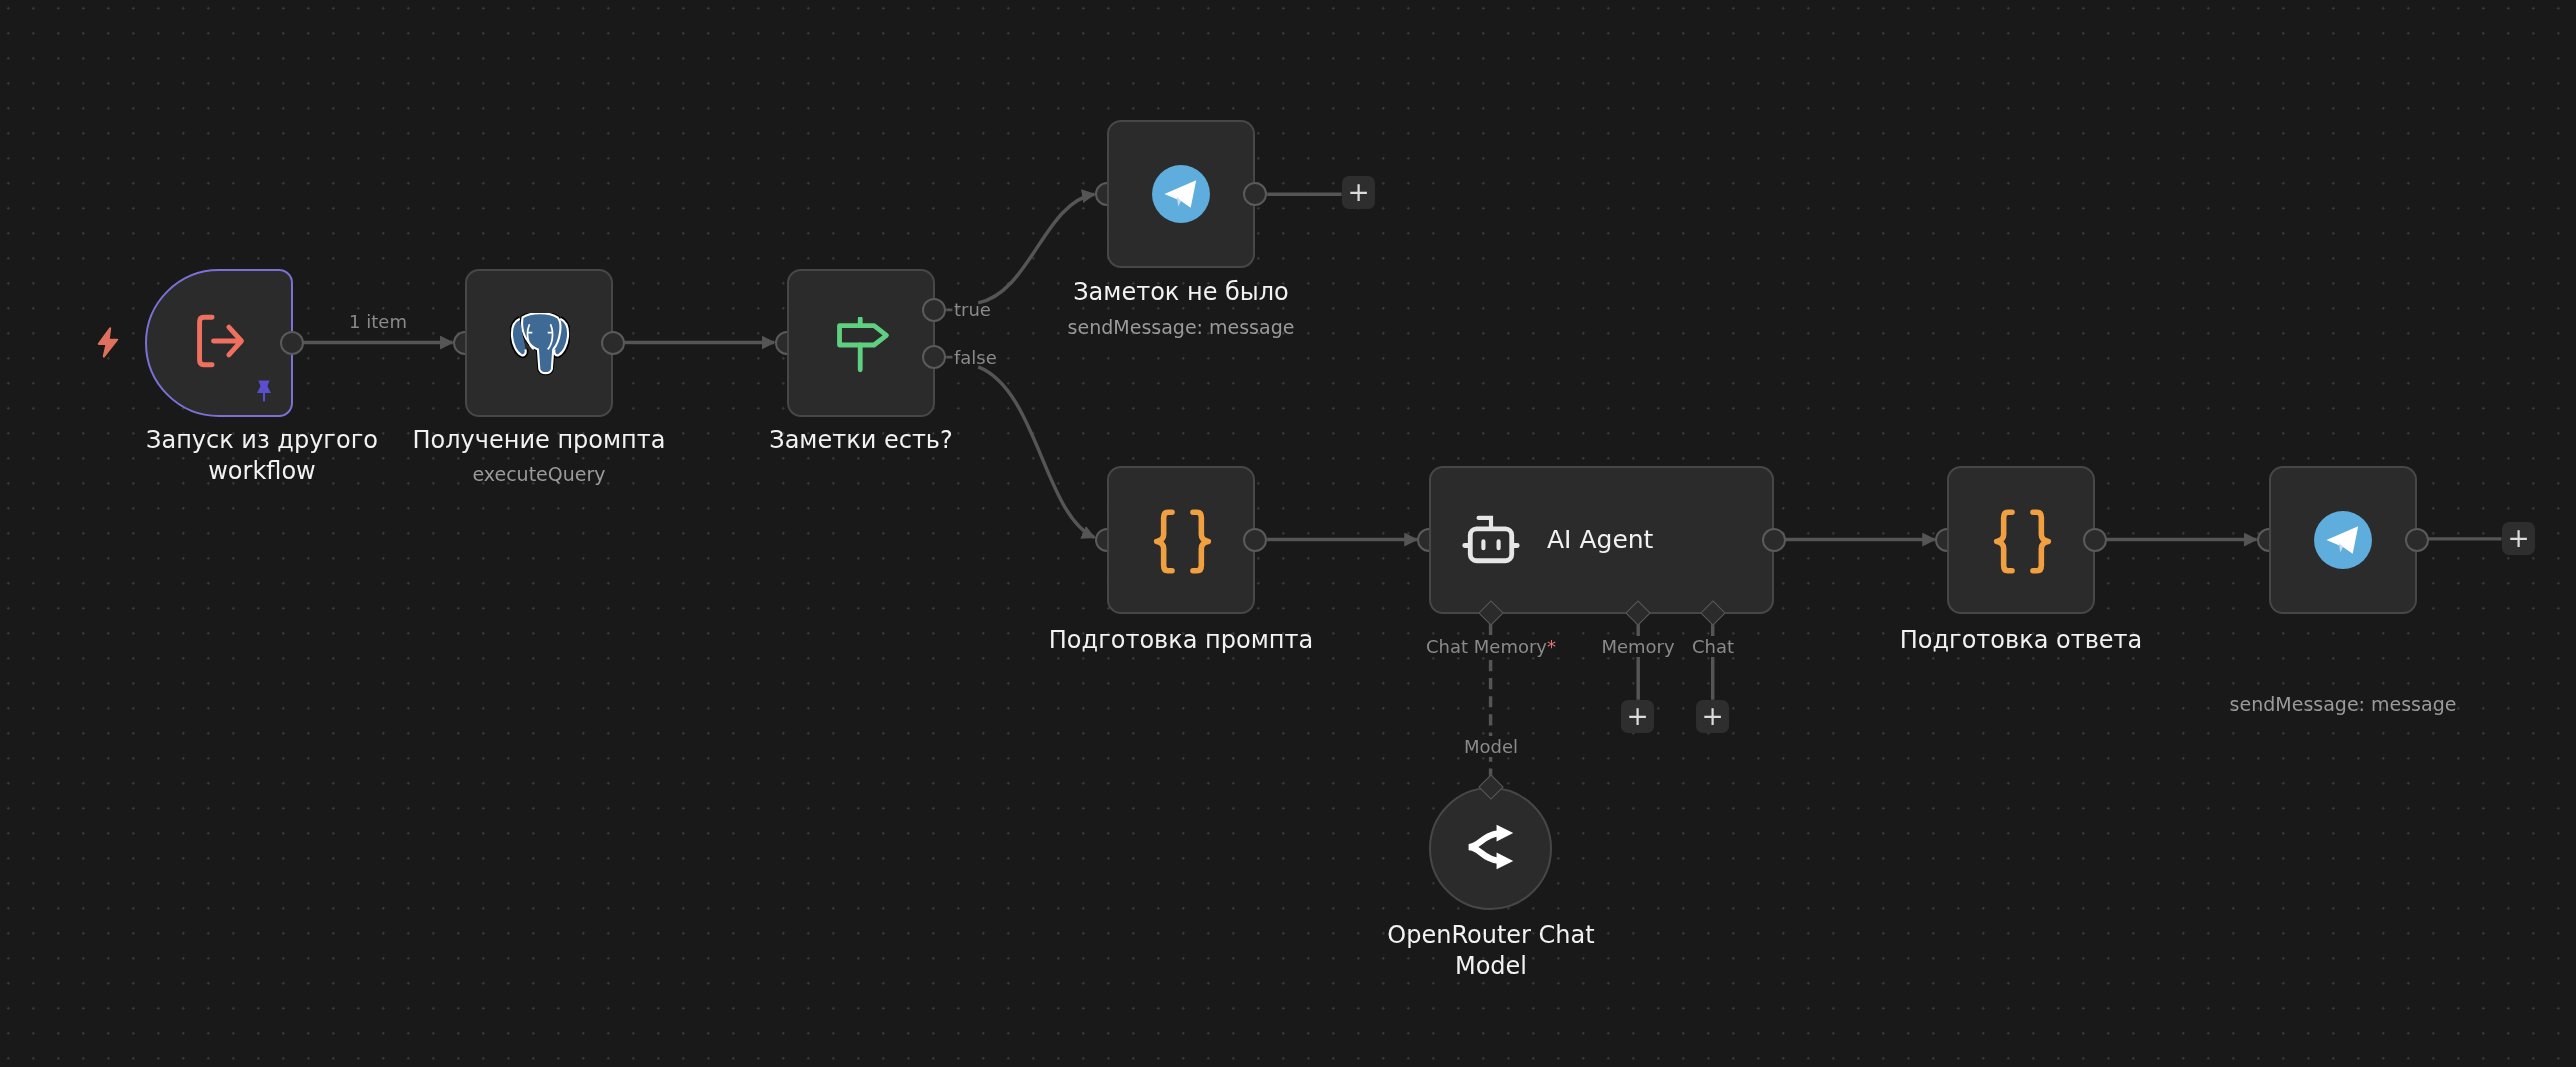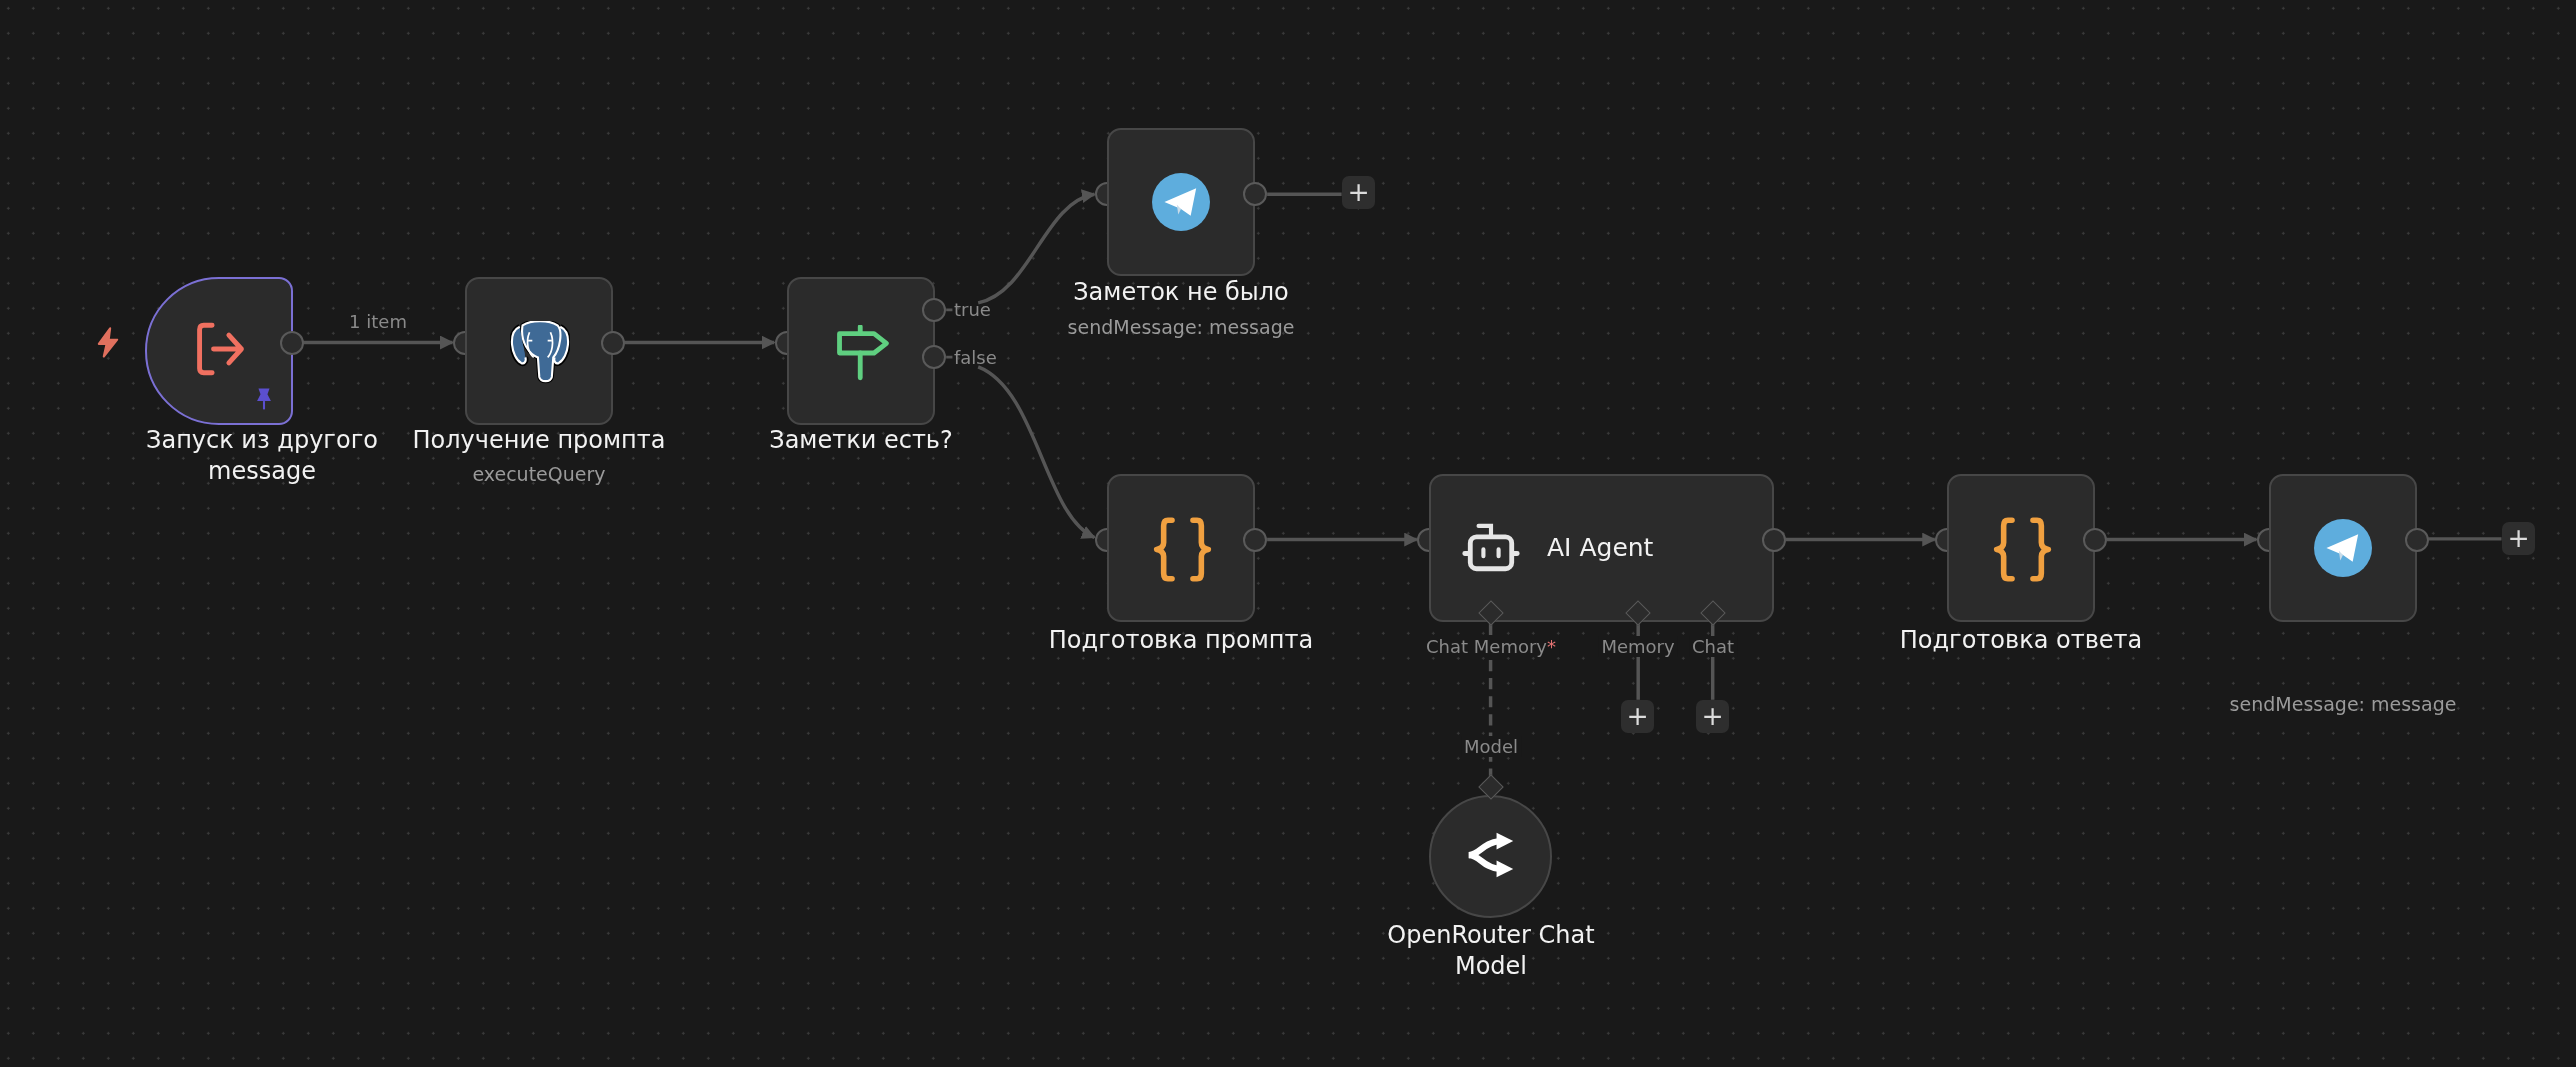--- a/index.html
+++ b/index.html
@@ -2,21 +2,21 @@
 <html style="font-size:11px"><head>
 <meta charset="utf-8">
 <style>
   html,body{margin:0;padding:0;}
   body{width:2576px;height:1068px;overflow:hidden;background:#191919;font-family:"DejaVu Sans","Liberation Sans",sans-serif;}
   #canvas{position:absolute;left:0;top:0;width:2576px;height:1068px;
     background-color:#191919;
     background-image:radial-gradient(circle, #3a3a3a 1.1px, transparent 1.4px);
     background-size:25px 25px;background-position:-4.2px -4.2px;}
   svg.edges{position:absolute;left:0;top:0;width:2576px;height:1068px;}
-  .node{position:absolute;box-sizing:border-box;background:#2b2b2b;border:2.1px solid #474747;border-radius:14px;margin-top:8px;}
+  .node{position:absolute;box-sizing:border-box;background:#2b2b2b;border:2.1px solid #474747;border-radius:14px;}
   .node.trigger{border-color:#7b70d4;border-radius:74px 14px 14px 74px;}
   .node.circle{border-radius:50%;}
   .handle{position:absolute;width:24px;height:24px;margin:-12px 0 0 -12px;box-sizing:border-box;border:2.1px solid #5a5a5a;background:#2b2b2b;border-radius:50%;}
   .diamond{position:absolute;width:18px;height:18px;margin:-9px 0 0 -9px;box-sizing:border-box;border:1.7px solid #5a5a5a;background:#2b2b2b;transform:rotate(45deg);}
   .plus{position:absolute;width:33px;height:33px;box-sizing:border-box;background:#2e2e2e;border-radius:7px;color:#dcdcdc;font-size:26.5px;line-height:32px;text-align:center;font-family:"DejaVu Sans",sans-serif;}
   .label{position:absolute;transform:translateX(-50%);text-align:center;color:#f2f2f2;font-size:24px;line-height:31px;white-space:nowrap;}
   .sub{position:absolute;transform:translateX(-50%);text-align:center;color:#9a9a9a;font-size:19px;line-height:24px;white-space:nowrap;}
   .edge-label{position:absolute;color:#8a8a8a;font-size:18px;line-height:21px;white-space:nowrap;}
   .edge-label.c{transform:translateX(-50%);background:#191919;padding:0 2.8px;}
   .req{color:#e57373;}
@@ -76,21 +76,21 @@
       <svg width="18" height="24" viewBox="0 0 26 34">
           <path d="M5 2 H21 L18 10 L23 20 H3 L8 10 Z" fill="#5b4fcf"></path>
           <rect x="11.5" y="20" width="3" height="12" fill="#5b4fcf"></rect>
         </svg>
     </span>
   </div>
   <div class="handle" style="left:292px;top:343px;"></div>
   <div class="edge-label c" style="left:378px;top:311px;">1 item</div>
   <div class="label" style="left:218px;top:425px;margin-left:44px;">
     <div>Запуск из другого</div>
-    <div>message</div>
+    <div>workflow</div>
   </div>
 
   <div class="handle" style="left:465px;top:343px;"></div>
   <div class="node" style="left:465px;top:269px;width:148px;height:148px;">
     <span class="icon" style="left:43px;top:42px;">
       <svg width="60" height="63" viewBox="0 0 86 90">
         <path d="M14 8 C-4 16 2 52 16 60 C20 62 24 58 22 52 M72 8 C90 16 84 52 70 60 C66 62 62 58 64 52" stroke="#000" stroke-width="8" fill="#3f6a96"></path>
         <path d="M18 6 C30 -2 56 -2 68 6 C76 14 72 40 62 52 L60 80 C58 88 44 88 42 80 L40 52 C28 48 14 30 18 6Z" fill="#3f6a96" stroke="#000" stroke-width="6"></path>
         <path d="M14 8 C-4 16 2 52 16 60 C20 62 24 58 22 52 M72 8 C90 16 84 52 70 60 C66 62 62 58 64 52" stroke="#fff" stroke-width="3" fill="#3f6a96"></path>
         <path d="M18 6 C30 -2 56 -2 68 6 C76 14 72 40 62 52 L60 80 C58 88 44 88 42 80 L40 52 C28 48 14 30 18 6Z" fill="#3f6a96" stroke="#fff" stroke-width="3"></path>

